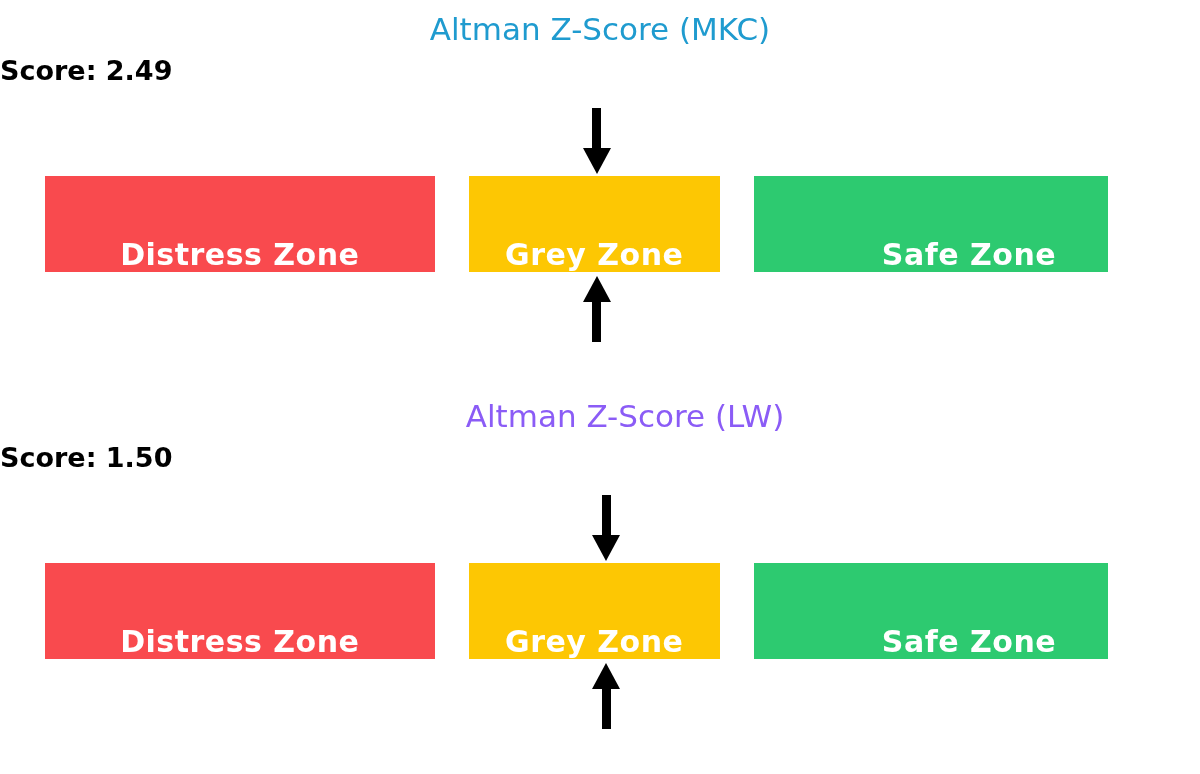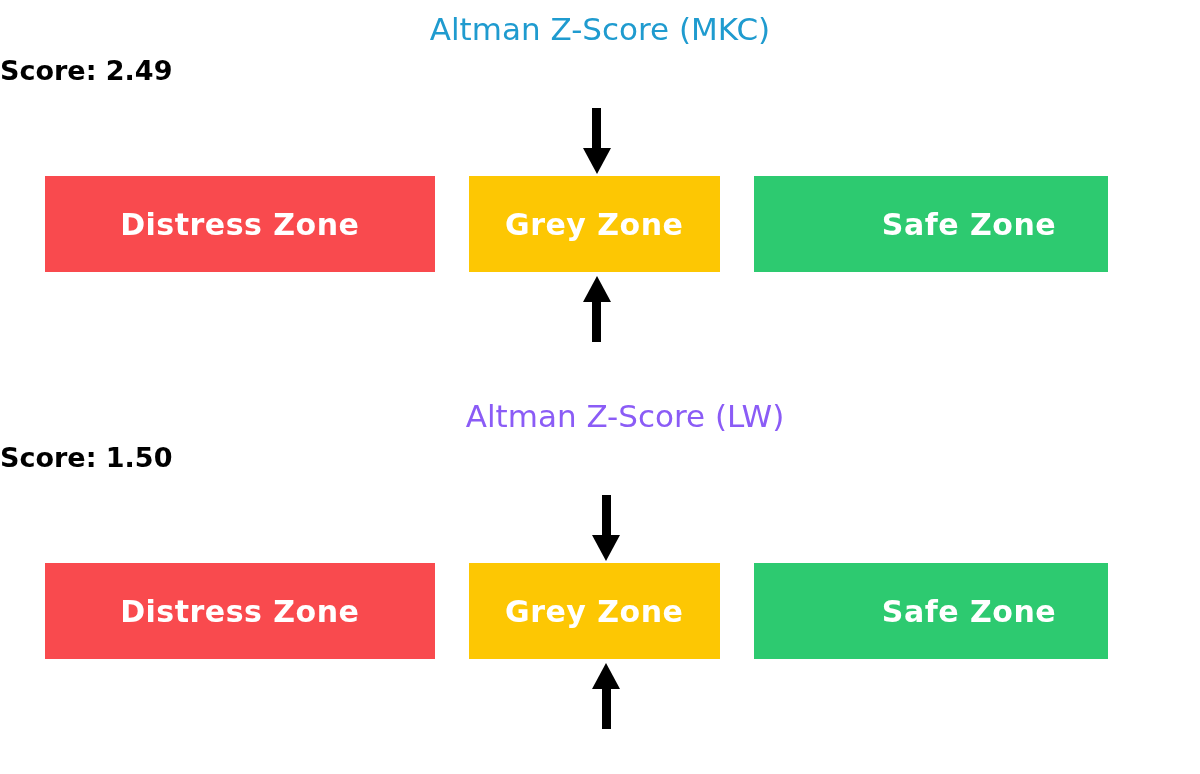--- a/index.html
+++ b/index.html
@@ -77,21 +77,21 @@
     top: 176px;
     left: 14px;
     width: 1170px;
     height: 96px;
     display: flex;
     gap: 3px;
   }
   .zone {
     height: 100%;
     display: flex;
-    align-items: center;
+    align-items: flex-end;
     justify-content: center;
     margin-left: 31px;
   }
   .zone-distress { width: 423px; }
   .zone-grey     { width: 273px; }
   .zone-safe     { width: 467px; }
   .zone-label {
     color: #ffffff;
     font-size: 30px;
     font-weight: 700;

